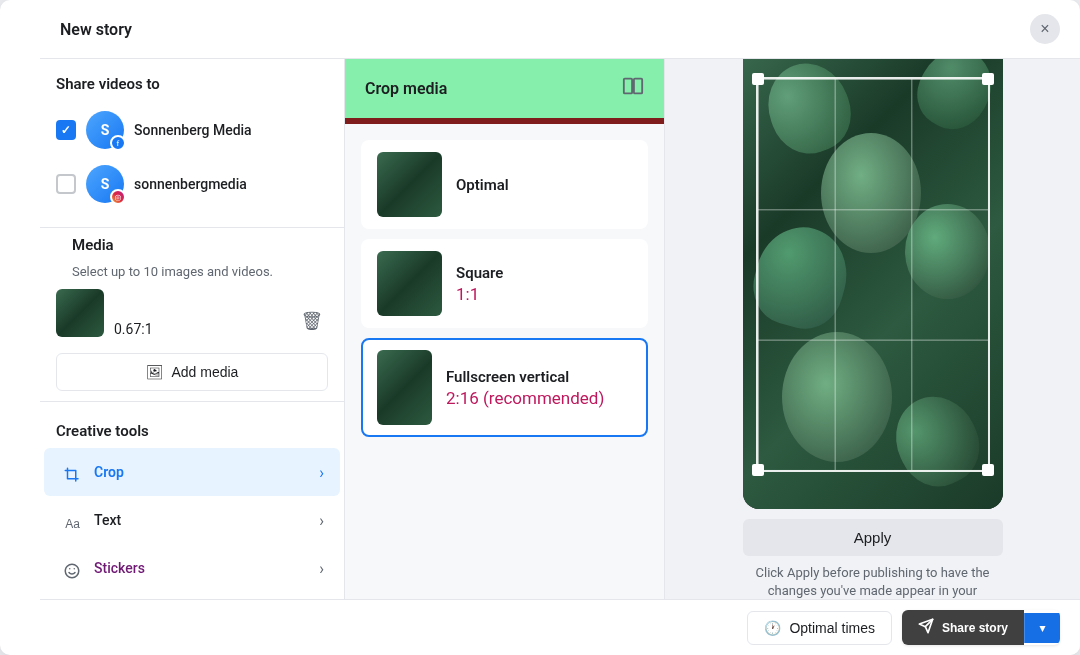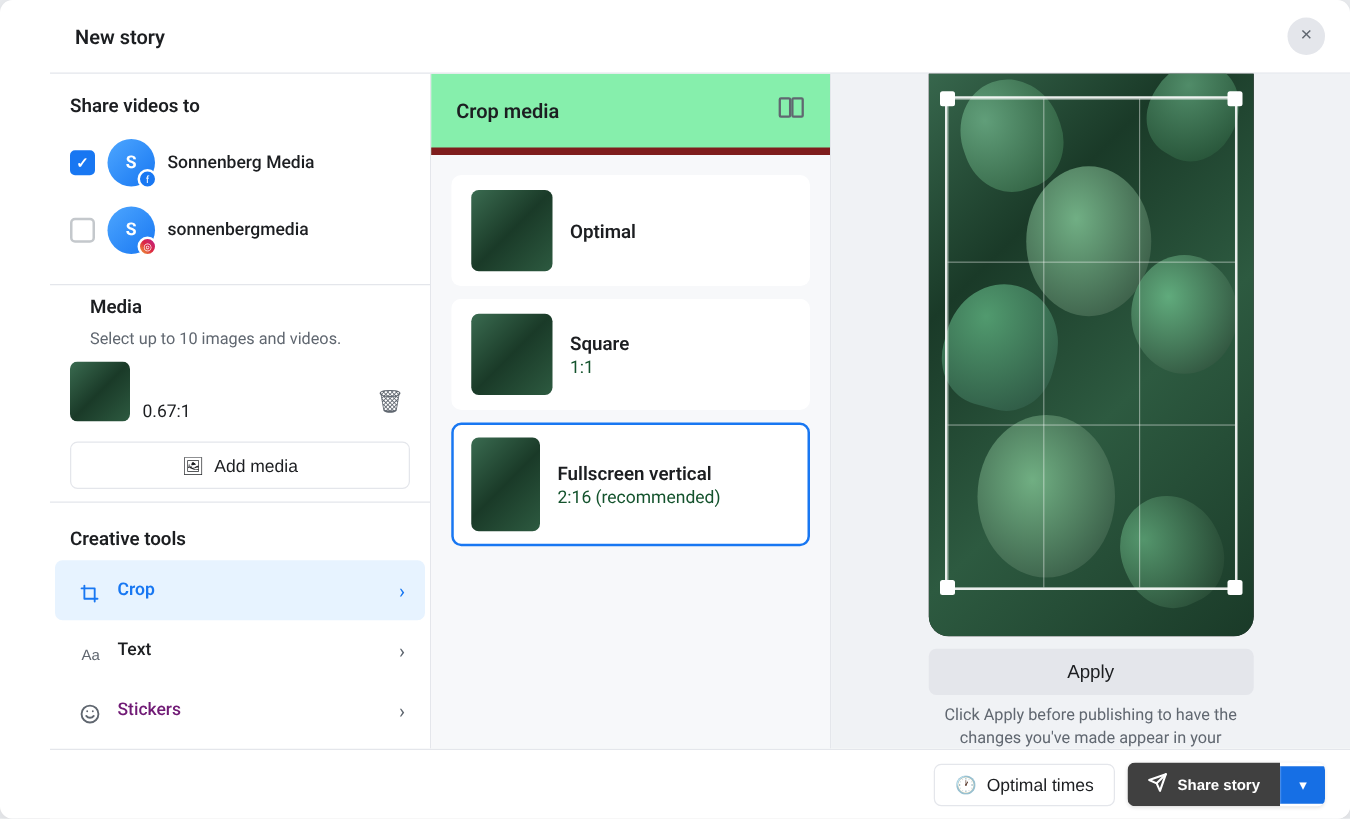--- a/index.html
+++ b/index.html
@@ -359,22 +359,22 @@
       gap: 2px;
     }
 
     .crop-option-name {
       font-size: 15px;
       font-weight: 600;
       color: #1c1e21;
     }
 
     .crop-option-ratio {
-      font-size: 14px;
-      color: #14532d;
+      font-size: 17px;
+      color: #be185d;
     }
 
     
     .right-panel {
       flex: 1;
       display: flex;
       flex-direction: column;
       align-items: center;
       justify-content: center;
       background: #f0f2f5;

